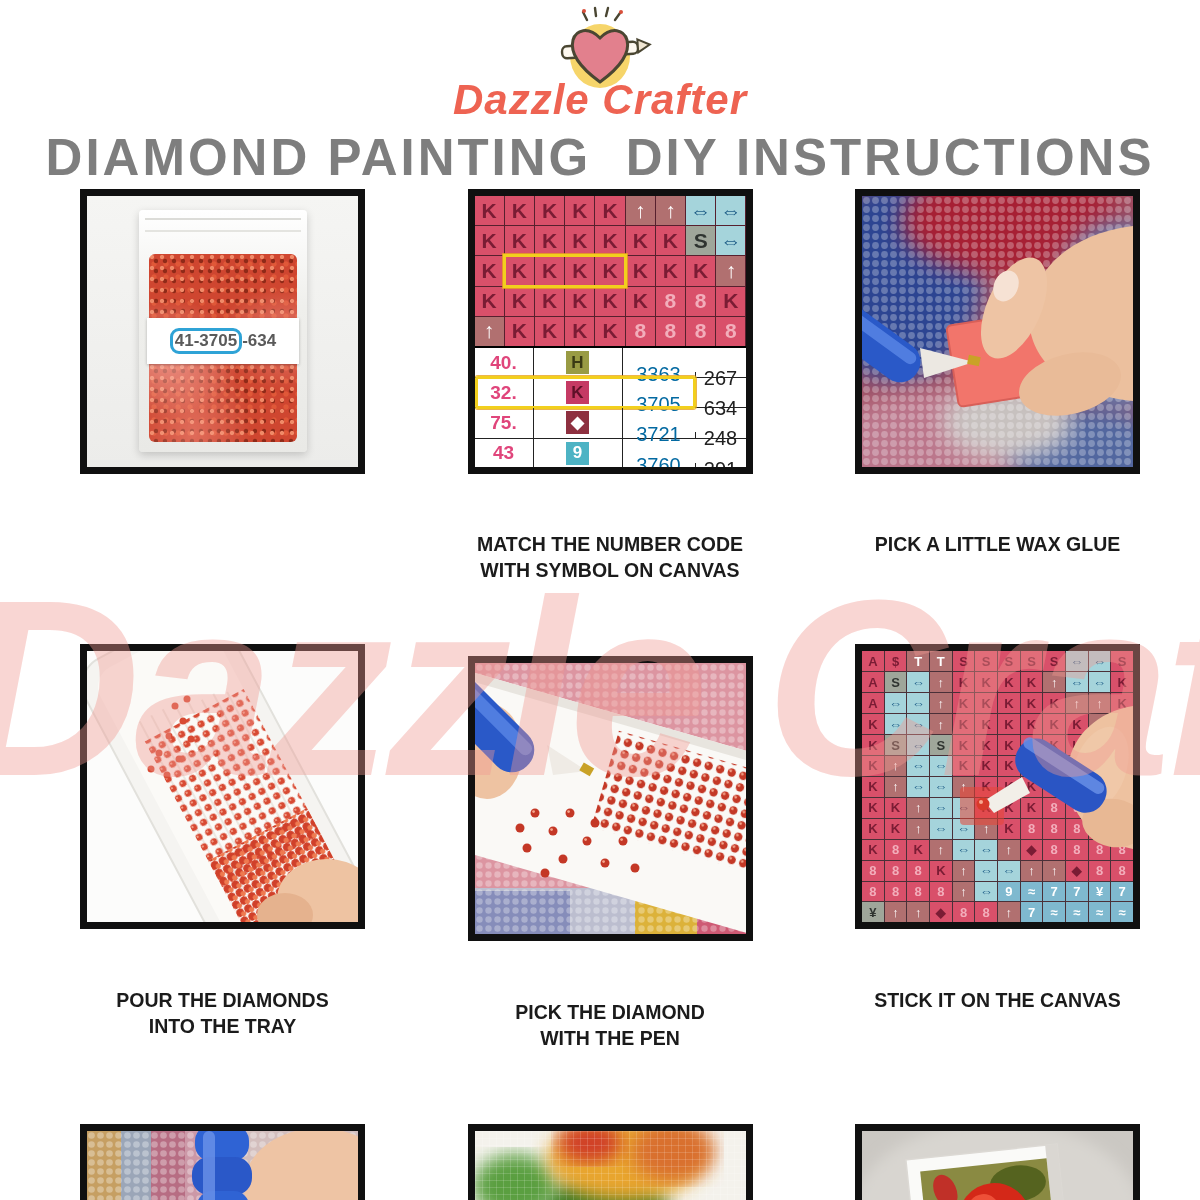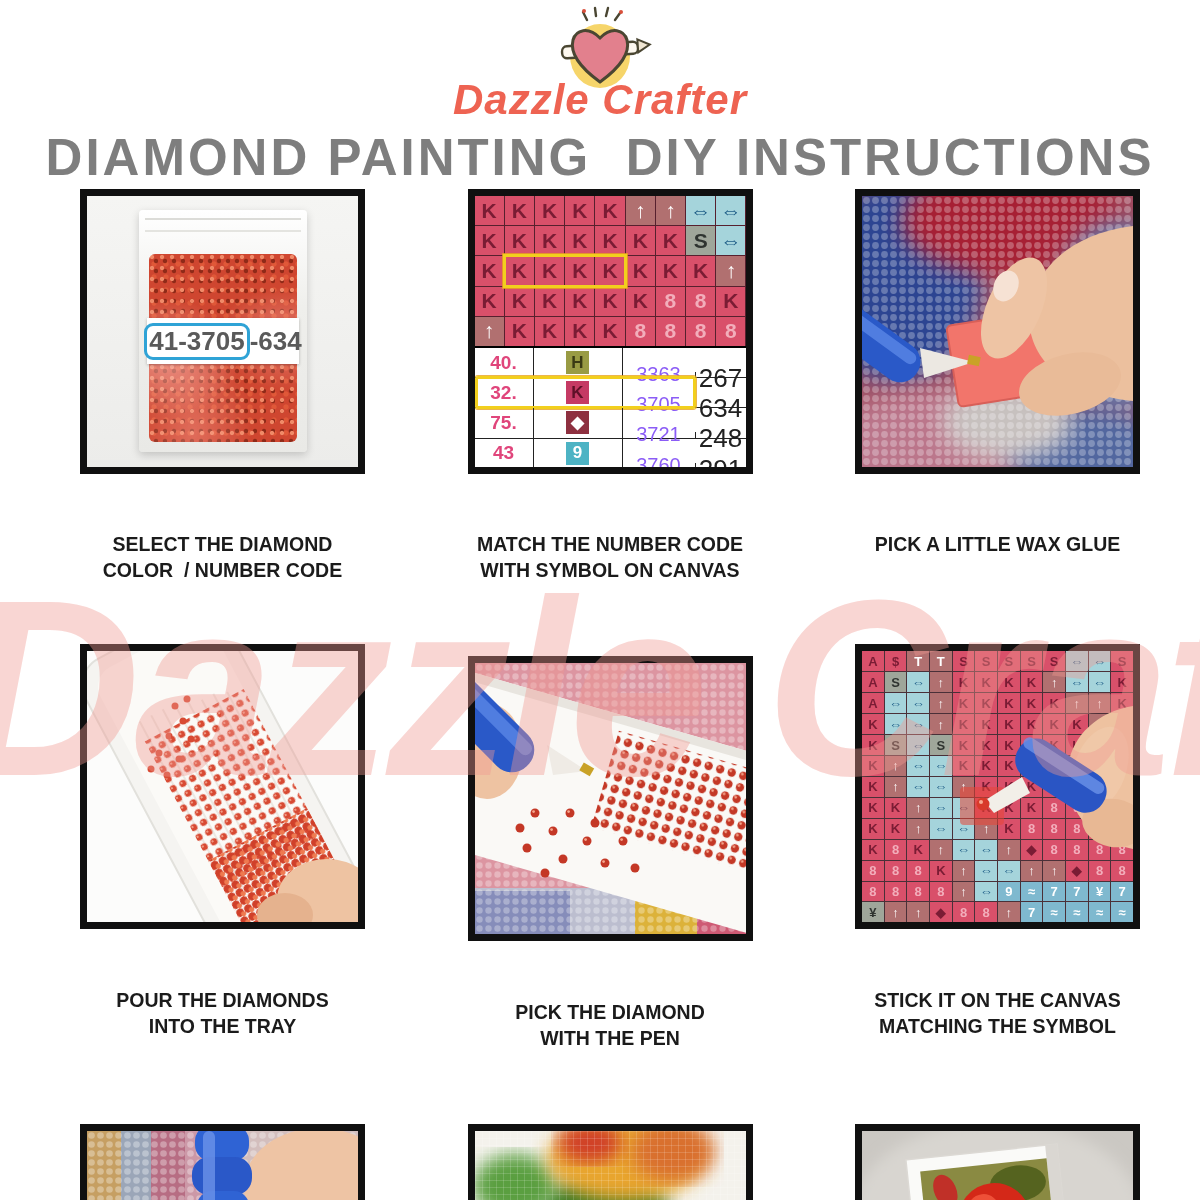--- a/index.html
+++ b/index.html
@@ -37,21 +37,21 @@
       radial-gradient(circle at 7px 7px,#8f2a18 1.7px,transparent 2.7px),
       radial-gradient(circle at 5px 10px,#e05838 2.1px,transparent 3.1px);
     background-size:10px 11px,9px 10px,12px 13px;}
   .bag-fill:after{content:"";position:absolute;inset:0;border-radius:6px;
     background:
       radial-gradient(ellipse at 12% 55%,rgba(255,200,195,.55),transparent 40%),
       radial-gradient(ellipse at 90% 45%,rgba(255,190,185,.45),transparent 35%),
       radial-gradient(ellipse at 30% 95%,rgba(255,180,170,.35),transparent 40%);}
   .bag-label{position:absolute;left:50%;top:108px;transform:translateX(-50%);width:152px;height:46px;background:#fff;
     box-shadow:0 1px 3px rgba(0,0,0,.25);display:flex;align-items:center;justify-content:center;
-    font-size:26px;font-weight:700;color:#5a5a5a;z-index:2;white-space:nowrap;}
+    font-size:17px;font-weight:700;color:#5a5a5a;z-index:2;white-space:nowrap;}
   .code-box{border:3px solid #2fa3d6;border-radius:9px;padding:0 2px;}
 
   
   .sgrid{position:absolute;left:0;top:0;width:271px;height:150px;display:grid;
     grid-template-columns:repeat(9,1fr);grid-template-rows:repeat(5,1fr);gap:1px;background:#57202e;}
   .scell{display:flex;align-items:center;justify-content:center;font-weight:700;font-size:21px;font-family:"Liberation Sans",sans-serif;}
   .scell.p,.ccell.p{background:#d9506a;color:#7a1c34;}
   .scell.m,.ccell.m{background:#b17070;color:#fff;}
   .scell.b,.ccell.b{background:#a5d4db;color:#1d5c86;}
   .scell.g,.ccell.g{background:#9fa69a;color:#2f3430;}
@@ -60,22 +60,22 @@
   .gridhl{position:absolute;border:3px solid #f2cf1d;box-shadow:0 0 0 1px rgba(232,162,31,.8);z-index:3;pointer-events:none;}
   .ctable{position:absolute;left:0;top:150px;width:271px;height:121px;background:#fff;border-top:2px solid #000000;}
   .trow{display:flex;height:29.2px;border-bottom:1px solid #222;align-items:center;position:relative;}
   .tnum{width:58px;text-align:center;color:#e0457b;font-size:19px;font-weight:700;}
   .tsym{width:88px;border-left:1px solid #222;border-right:1px solid #222;align-self:stretch;display:flex;align-items:center;justify-content:center;}
   .symsq{width:23px;height:23px;display:flex;align-items:center;justify-content:center;font-weight:700;font-size:17px;}
   .symsq.olive{background:#999b44;color:#3a3a14;}
   .symsq.crimson{background:#c53a64;color:#5e1028;}
   .symsq.maroon{background:#8e3040;color:#fff;}
   .symsq.teal{background:#4db3c4;color:#fff;}
-  .tcode{width:72px;border-right:1px solid #222;align-self:stretch;display:flex;align-items:center;justify-content:center;font-size:20px;color:#8b5cf6;margin-top:24px;}
-  .tcount{flex:1;text-align:center;font-size:26px;color:#222;margin-top:32px;}
+  .tcode{width:72px;border-right:1px solid #222;align-self:stretch;display:flex;align-items:center;justify-content:center;font-size:20px;color:#0369a1;margin-top:24px;}
+  .tcount{flex:1;text-align:center;font-size:20px;color:#222;margin-top:32px;}
   .trow.hl:after{content:"";position:absolute;top:-2px;bottom:-2px;left:0;right:50px;
     border:3px solid #f2cf1d;border-radius:3px;box-shadow:0 0 0 1px rgba(232,162,31,.8);}
 
   
   .cgrid{position:absolute;inset:0;display:grid;grid-template-columns:repeat(12,1fr);grid-template-rows:repeat(13,1fr);gap:1px;background:#4a3038;}
   .ccell{display:flex;align-items:center;justify-content:center;font-weight:700;font-size:13px;}
   .overlay{position:absolute;inset:0;pointer-events:none;}
 </style>
 </head>
 <body>
@@ -113,23 +113,20 @@
           <div class="bag">
             <div class="bag-top"></div>
             <div class="bag-fill"></div>
             <div class="bag-label">
                 <span class="code-box">41-3705</span>
                 <span>-634</span>
               </div>
           </div>
         </div>
       </div>
-      <figcaption class="caption">
-        <div>SELECT THE DIAMOND</div><div>COLOR  / NUMBER CODE</div>
-      </figcaption>
     </figure>
 
     <figure class="step" style="margin:0">
       <div class="panel">
         <div class="photo">
           <div class="sgrid">
               <div class="scell p">K</div>
               <div class="scell p">K</div>
               <div class="scell p">K</div>
               <div class="scell p">K</div>
@@ -539,21 +536,21 @@
               <rect x="150" y="98" width="100" height="42" rx="20" fill="#2a55c4" transform="rotate(33 190 120)"></rect>
               <rect x="150" y="103" width="94" height="12" rx="6" fill="#6b92e8" opacity=".8" transform="rotate(33 190 120)"></rect>
               <polygon points="122,150 160,126 168,142 132,162" fill="#f2efe8"></polygon>
               <circle cx="121" cy="153" r="6.5" fill="#d83a2a"></circle>
               <circle cx="119" cy="151" r="2" fill="#f8a890"></circle>
             </g>
           </svg>
         </div>
       </div>
       <figcaption class="caption">
-        <div>STICK IT ON THE CANVAS</div><div>MATCHING THE SYMBOL</div>
+        <div>STICK IT ON THE CANVAS</div>
       </figcaption>
     </figure>
 
     <figure class="step" style="margin:0">
       <div class="panel">
         <svg class="photo" viewBox="0 0 271 271">
           <defs>
             <pattern id="dg3" width="9" height="9" patternUnits="userSpaceOnUse">
               <rect width="9" height="9" fill="rgba(60,30,40,.12)"></rect>
               <circle cx="4.5" cy="4.5" r="3.3" fill="rgba(255,255,255,.32)"></circle>

